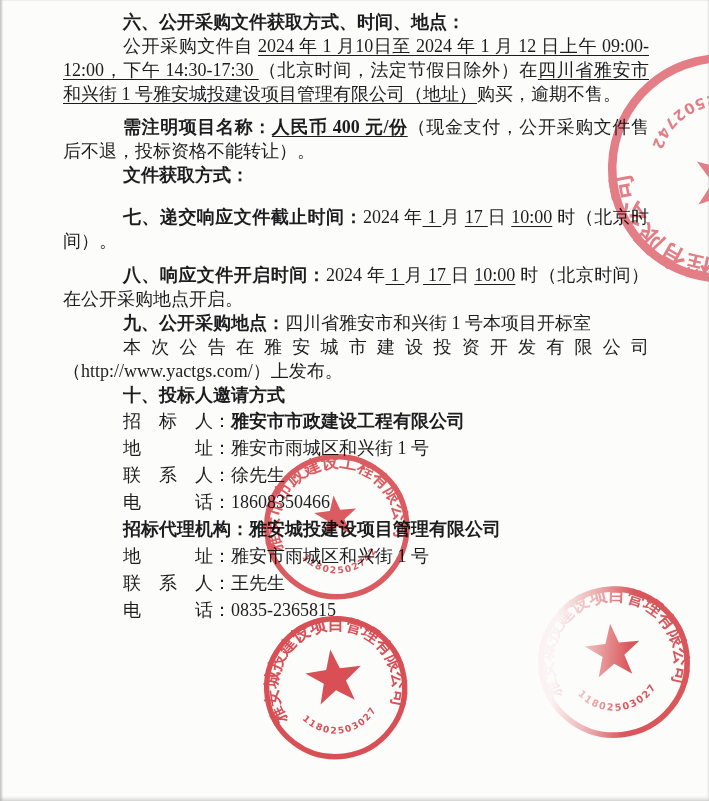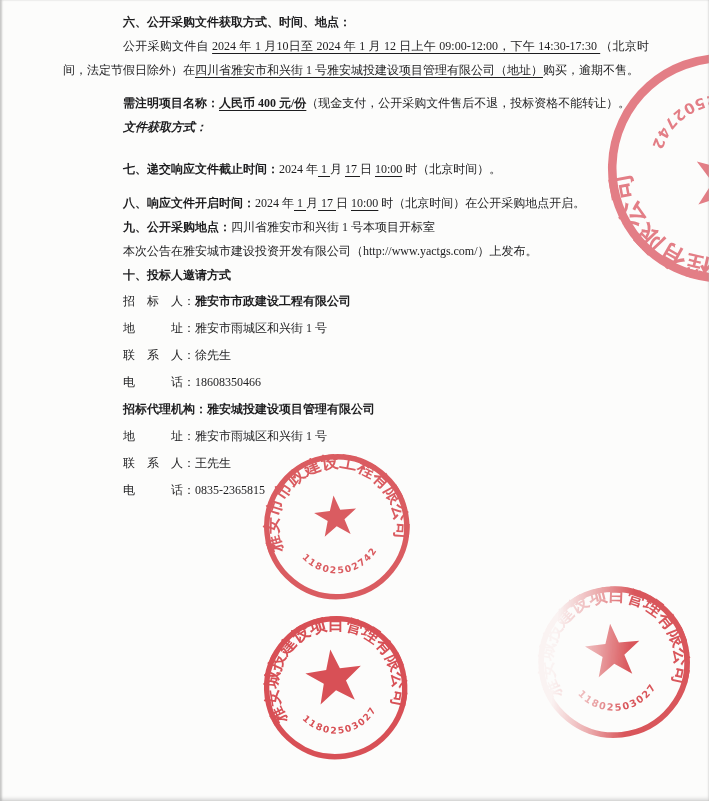--- a/index.html
+++ b/index.html
@@ -8,21 +8,21 @@
     background:#fcfcfb;
     font-family:"Liberation Serif","DejaVu Serif",serif;
     color:#1d1d1f;
   }
   .scan-edge{
     position:absolute;inset:0;pointer-events:none;z-index:5;
     box-shadow:inset 2px 0 2px rgba(120,120,120,.35), inset 0 -3px 3px rgba(150,150,150,.25), inset -1px 0 1px rgba(180,180,180,.2);
   }
   .doc{
     position:absolute;left:63px;top:10px;width:586px;z-index:1;
-    font-size:12px;line-height:24px;text-align:justify;
+    font-size:18px;line-height:24px;text-align:justify;
   }
   .para{margin:0;}
   .para.indent{text-indent:60px;}
   .b{font-weight:bold;}
   .u{text-decoration:underline;text-underline-offset:3px;}
   .contacts{margin-top:0;}
   .crow{height:27px;display:flex;align-items:center;padding-left:60px;}
   .clabel{display:inline-block;white-space:pre;}
   .cvalue{white-space:pre;}
   .seal{position:absolute;z-index:3;mix-blend-mode:multiply;pointer-events:none;}
@@ -36,21 +36,21 @@
 </head>
 <body>
 
 <div class="scan-edge"></div>
 
 <div class="doc">
   <div id="paragraphs">
       <p class="para indent" style="margin-top: 0px;"><span class="b ">六、公开采购文件获取方式、时间、地点：</span></p>
       <p class="para indent" style="margin-top: 0px;"><span class="">公开采购文件自 </span><span class="u">2024 年 1 月10日至 2024 年 1 月 12 日上午 09:00-12:00，下午 14:30-17:30 </span><span class="">（北京时间，法定节假日除外）在</span><span class="u">四川省雅安市和兴街 1 号雅安城投建设项目管理有限公司（地址）</span><span class="">购买，逾期不售。</span></p>
       <p class="para indent" style="margin-top: 9px;"><span class="b ">需注明项目名称：</span><span class="b u">人民币 400 元/份</span><span class="">（现金支付，公开采购文件售后不退，投标资格不能转让）。</span></p>
-      <p class="para indent" style="margin-top: 0px; font-style: italic;"><span class="b ">文件获取方式：</span></p>
+      <p class="para indent" style="margin-top: 0px;"><span class="b ">文件获取方式：</span></p>
       <p class="para indent" style="margin-top: 18px;"><span class="b ">七、递交响应文件截止时间：</span><span class="">2024 年</span><span class="u"> 1 </span><span class="">月 </span><span class="u">17 </span><span class="">日 </span><span class="u">10:00</span><span class=""> 时（北京时间）。</span></p>
       <p class="para indent" style="margin-top: 10px;"><span class="b ">八、响应文件开启时间：</span><span class="">2024 年</span><span class="u"> 1 </span><span class="">月</span><span class="u"> 17 </span><span class="">日 </span><span class="u">10:00</span><span class=""> 时（北京时间）在公开采购地点开启。</span></p>
       <p class="para indent" style="margin-top: 0px;"><span class="b ">九、公开采购地点：</span><span class="">四川省雅安市和兴街 1 号本项目开标室</span></p>
       <p class="para indent" style="margin-top: 0px;"><span class="">本次公告在雅安城市建设投资开发有限公司（http://www.yactgs.com/）上发布。</span></p>
       <p class="para indent" style="margin-top: 0px;"><span class="b ">十、投标人邀请方式</span></p>
     </div>
   <div id="contacts" class="contacts">
       <div class="crow">
         <span class="clabel">招　标　人：</span>
         <span class="cvalue b">雅安市市政建设工程有限公司</span>

